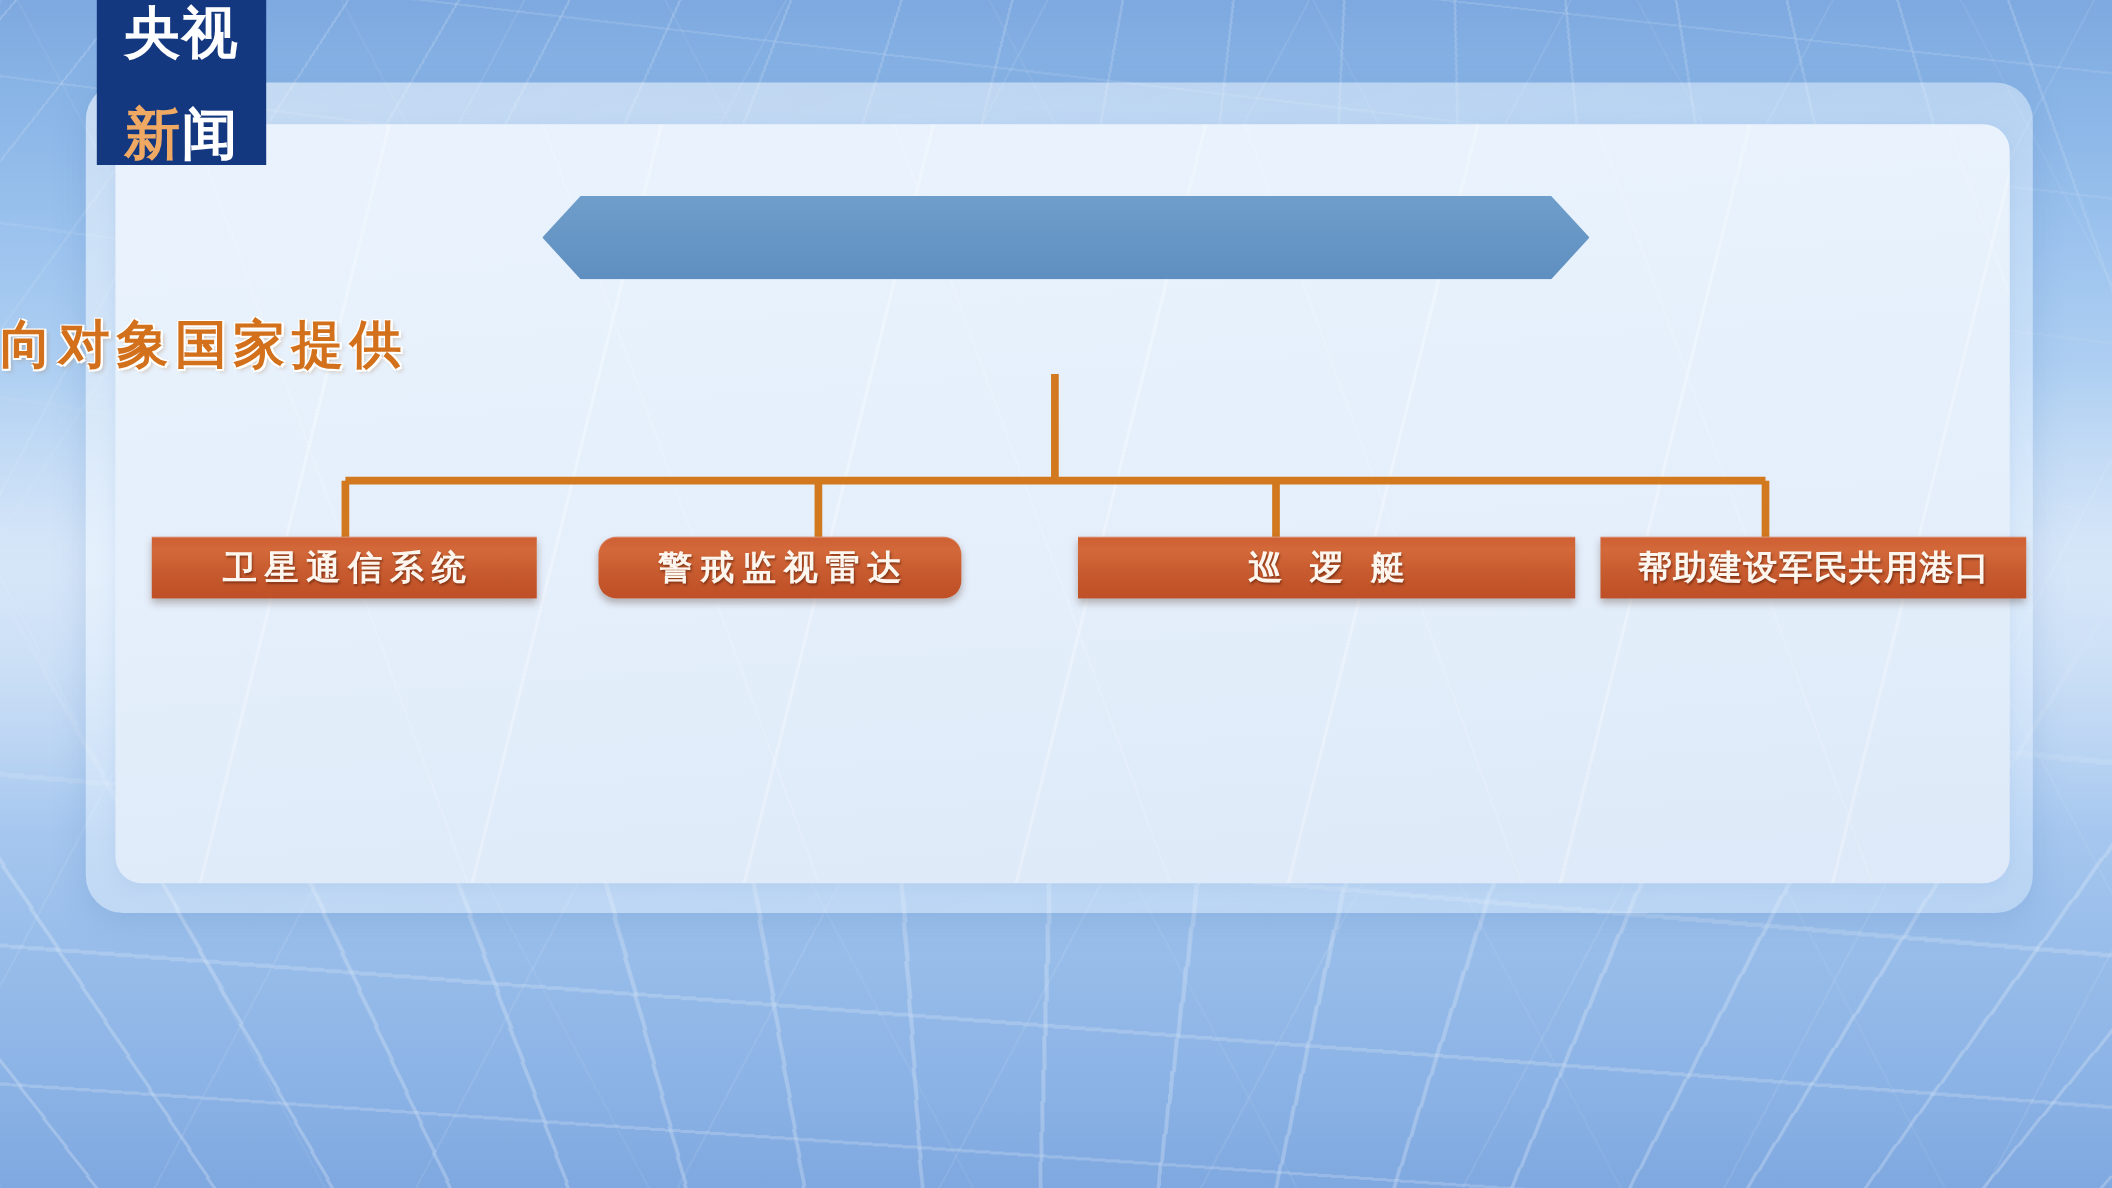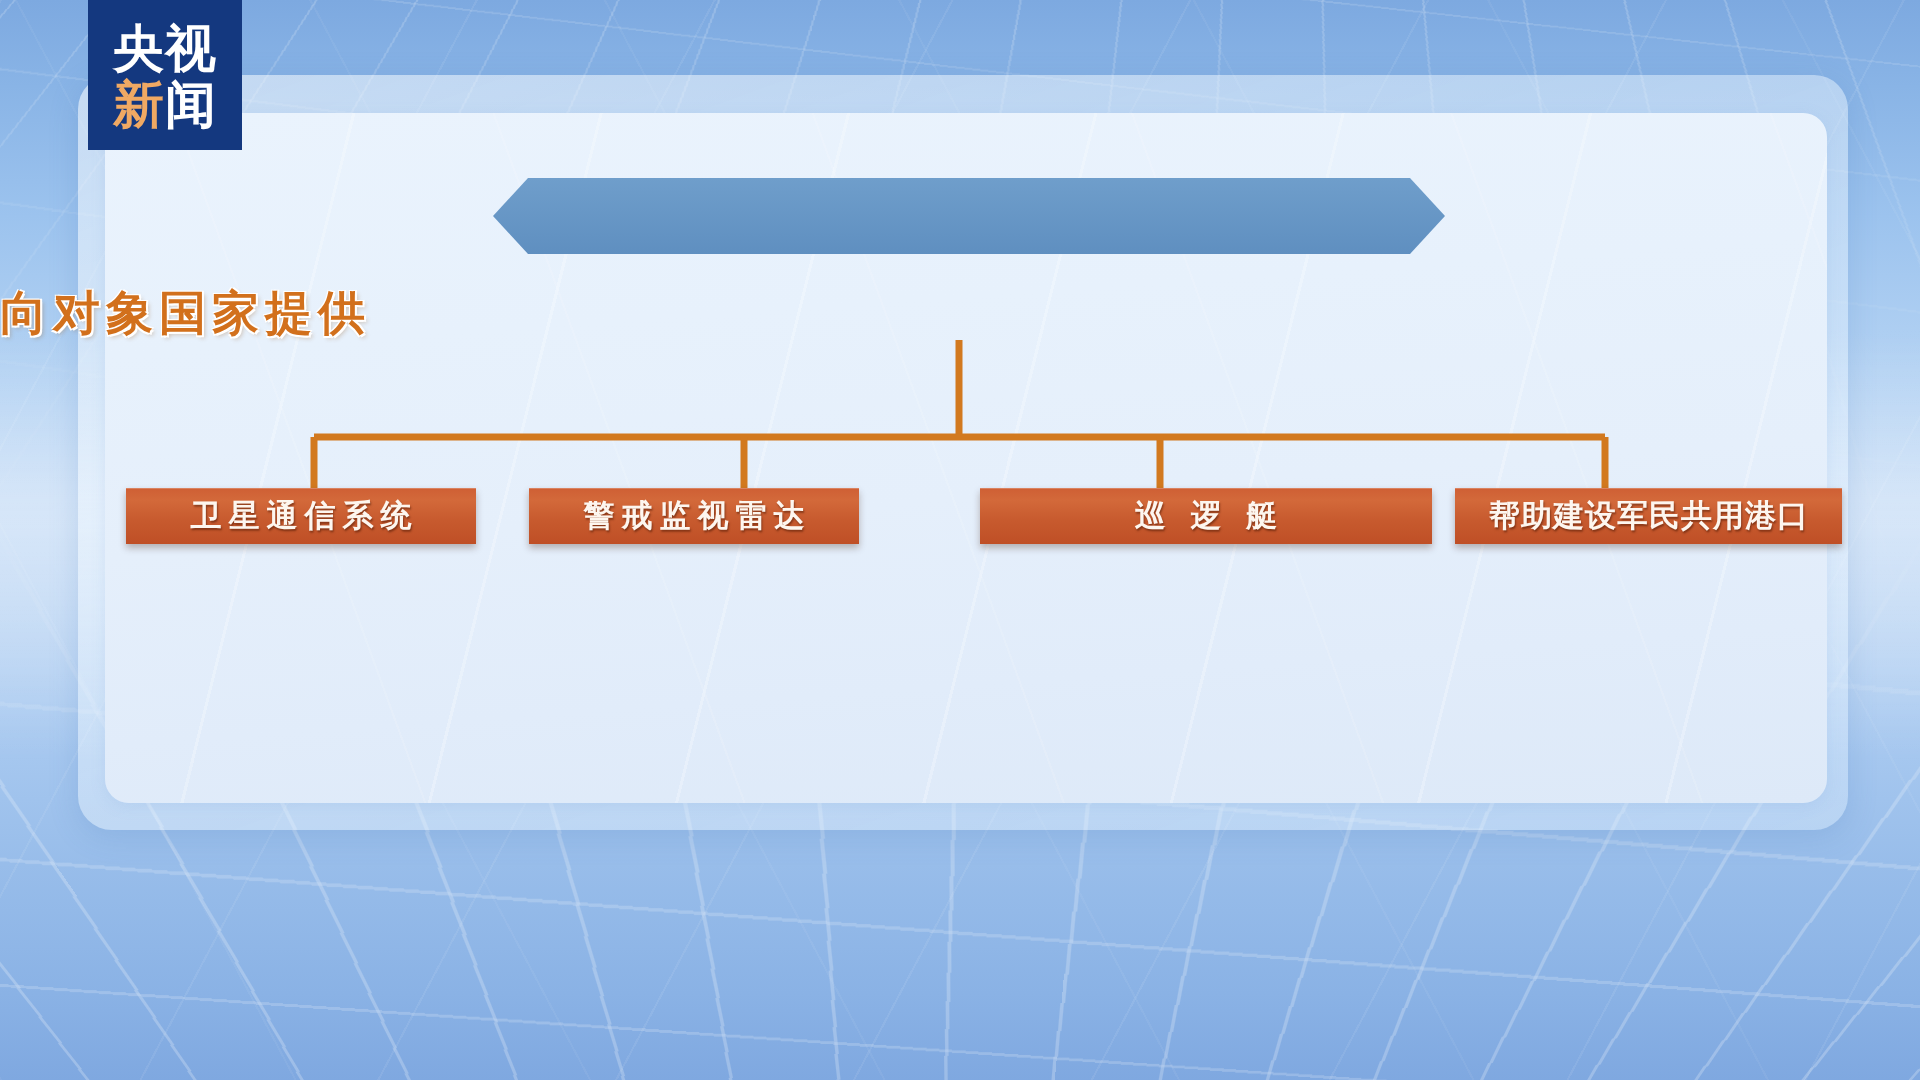--- a/index.html
+++ b/index.html
@@ -68,21 +68,21 @@
       repeating-linear-gradient(62deg, rgba(255,255,255,.18) 0 2px, rgba(255,255,255,0) 2px 260px);
     pointer-events:none;
   }
 
   
   #logo {
     position:absolute; left:88px; top:0px;
     width:154px; height:150px;
     background:#14387f;
     display:flex; flex-direction:column;
-    align-items:center; justify-content:center;
+    align-items:center; justify-content:space-between;
     gap:2px;
     z-index:40;
     padding-top:4px;
   }
   #logo .ln {
     font-family:"DejaVu Sans","Liberation Sans", sans-serif;
     font-weight:bold;
     font-size:51px;
     line-height:1.06;
     letter-spacing:1px;
@@ -200,22 +200,22 @@
     font-size:31px;
     color:#fdf6ef;
     letter-spacing:7px;
     text-indent:7px;
     white-space:nowrap;
     text-shadow:1px 2px 2px rgba(80,25,5,.55);
   }
   .node-box.tight .lbl { letter-spacing:1px; text-indent:1px; }
 
   
-  #box-0 { left:0px;    width:350px; }
-  #box-1 { left:403px;  width:330px; }
+  #box-0 { left:12px;    width:350px; }
+  #box-1 { left:418px;  width:330px;border-radius:16px; }
   #box-2 { left:854px;  width:452px; }
   #box-3 { left:1281px; width:387px;margin-left:48px; }
 </style>
 </head>
 <body>
 
 <div id="stage">
 
   <div class="grid-top"></div>
   <div class="grid-bottom"></div>

